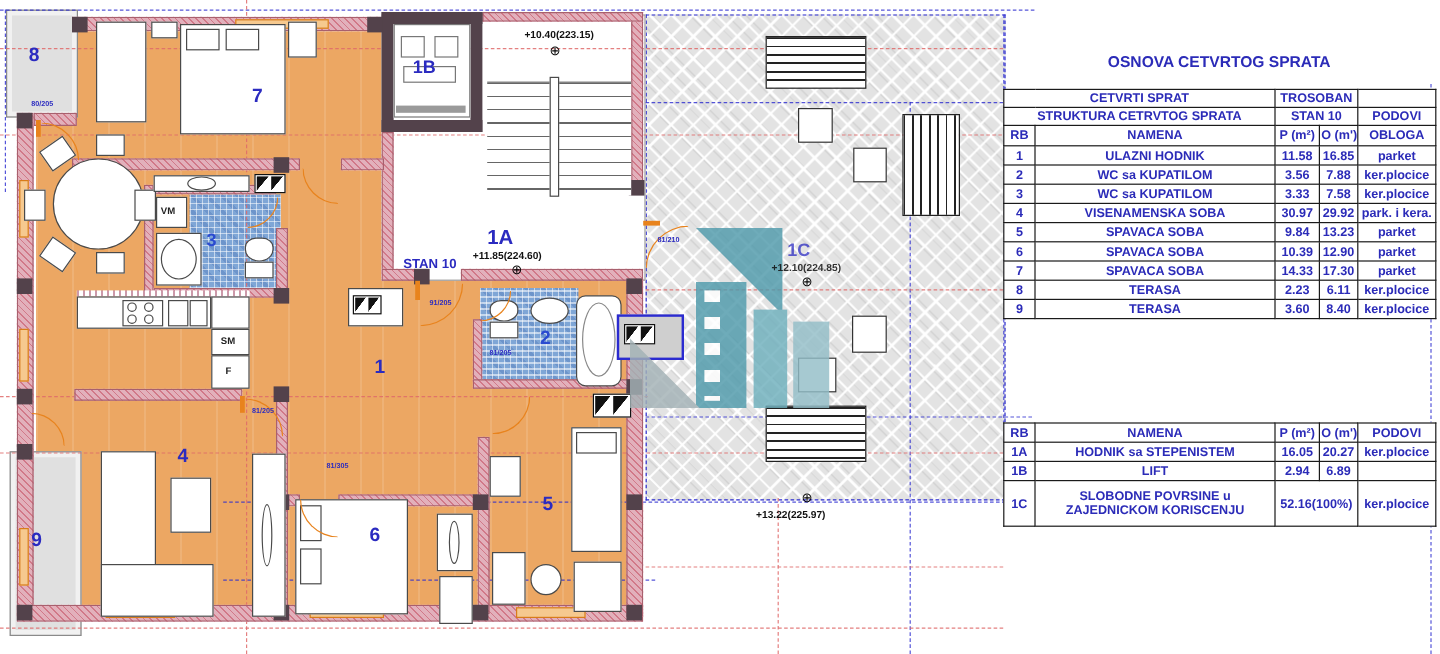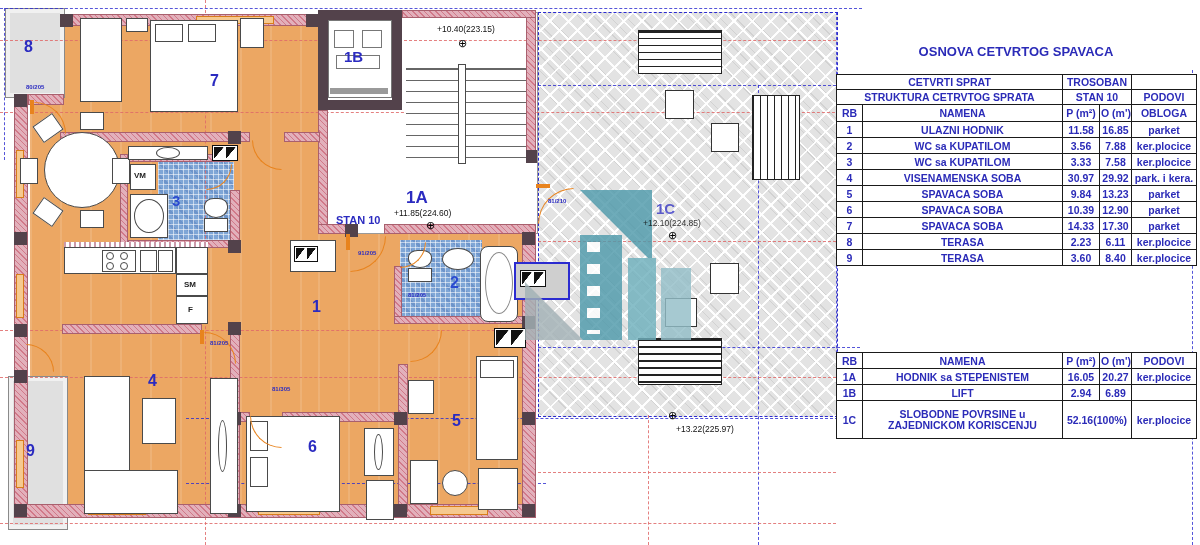--- a/index.html
+++ b/index.html
@@ -44,21 +44,21 @@
   .arc{position:absolute;border-style:solid;border-width:1.6px;border-color:transparent;box-sizing:border-box;}
   .arc-tl{border-top-color:#e8831d;border-left-color:#e8831d;border-top-left-radius:100%;}
   .arc-tr{border-top-color:#e8831d;border-right-color:#e8831d;border-top-right-radius:100%;}
   .arc-bl{border-bottom-color:#e8831d;border-left-color:#e8831d;border-bottom-left-radius:100%;}
   .arc-br{border-bottom-color:#e8831d;border-right-color:#e8831d;border-bottom-right-radius:100%;}
   .leaf{position:absolute;background:#e8831d;}
   .win{position:absolute;background:#f6c98f;border:1px solid #d87c1a;box-sizing:border-box;}
   
   .lbl{position:absolute;color:#2b2bc0;font-weight:bold;}
   .dim{position:absolute;color:#2b2bc0;font-size:6px;font-weight:bold;line-height:6px;}
-  .elev{position:absolute;color:#111;font-size:8.5px;font-weight:normal;white-space:nowrap;}
+  .elev{position:absolute;color:#111;font-size:8.5px;font-weight:bold;white-space:nowrap;}
   .mark{position:absolute;color:#000;font-size:11px;line-height:10px;}
   .appl{position:absolute;color:#222;font-size:8px;font-weight:bold;}
   .vent{position:absolute;background:#fff;border:1.5px solid #111;display:flex;box-sizing:border-box;}
   .vent i{flex:1;background:linear-gradient(to bottom right,#111 48%,transparent 50%);margin:1px;}
   
   .ttl{position:absolute;color:#2b2bb8;font-weight:bold;font-size:13px;text-align:center;}
   table.dt{position:absolute;border-collapse:collapse;table-layout:fixed;background:#fff;}
   table.dt td{border:1.6px solid #1a1a1a;color:#2b2bb8;font-weight:bold;font-size:10.5px;
       text-align:center;padding:0 1px;white-space:nowrap;overflow:hidden;}
   table.dt td.wrap{white-space:normal;line-height:11px;}
@@ -304,32 +304,32 @@
     <div class="appl" style="left:134px;top:171px;">VM</div>
     <div class="appl" style="left:184px;top:280px;">SM</div>
     <div class="appl" style="left:188px;top:305px;">F</div>
 
     <div class="elev" style="left:437px;top:24px;">+10.40(223.15)</div>
     <div class="mark" style="left:458px;top:38px;">⊕</div>
     <div class="elev" style="left:394px;top:208px;">+11.85(224.60)</div>
     <div class="mark" style="left:426px;top:220px;">⊕</div>
     <div class="elev" style="left:643px;top:218px;opacity:.85;">+12.10(224.85)</div>
     <div class="mark" style="left:668px;top:230px;">⊕</div>
-    <div class="elev" style="left:676px;top:424px;">+13.22(225.97)</div>
+    <div class="elev" style="left:630px;top:424px;">+13.22(225.97)</div>
     <div class="mark" style="left:668px;top:410px;">⊕</div>
 
     <div class="dim" style="left:358px;top:250px;">91/205</div>
     <div class="dim" style="left:408px;top:292px;">81/205</div>
     <div class="dim" style="left:548px;top:198px;">81/210</div>
     <div class="dim" style="left:210px;top:340px;">81/205</div>
     <div class="dim" style="left:26px;top:84px;">80/205</div>
     <div class="dim" style="left:272px;top:386px;">81/305</div>
   </div>
 
-  <div class="ttl" style="left:836px;top:44px;width:360px;">OSNOVA CETVRTOG SPAVACA</div>
+  <div class="ttl" style="left:836px;top:44px;width:360px;">OSNOVA CETVRTOG SPRATA</div>
 
   <table class="dt" id="t1" style="left:836px;top:74px;width:360px;">
     <colgroup>
         <col style="width:26px">
         <col style="width:200px">
         <col style="width:37px">
         <col style="width:32px">
         <col style="width:65px">
       </colgroup>
     <tbody>

